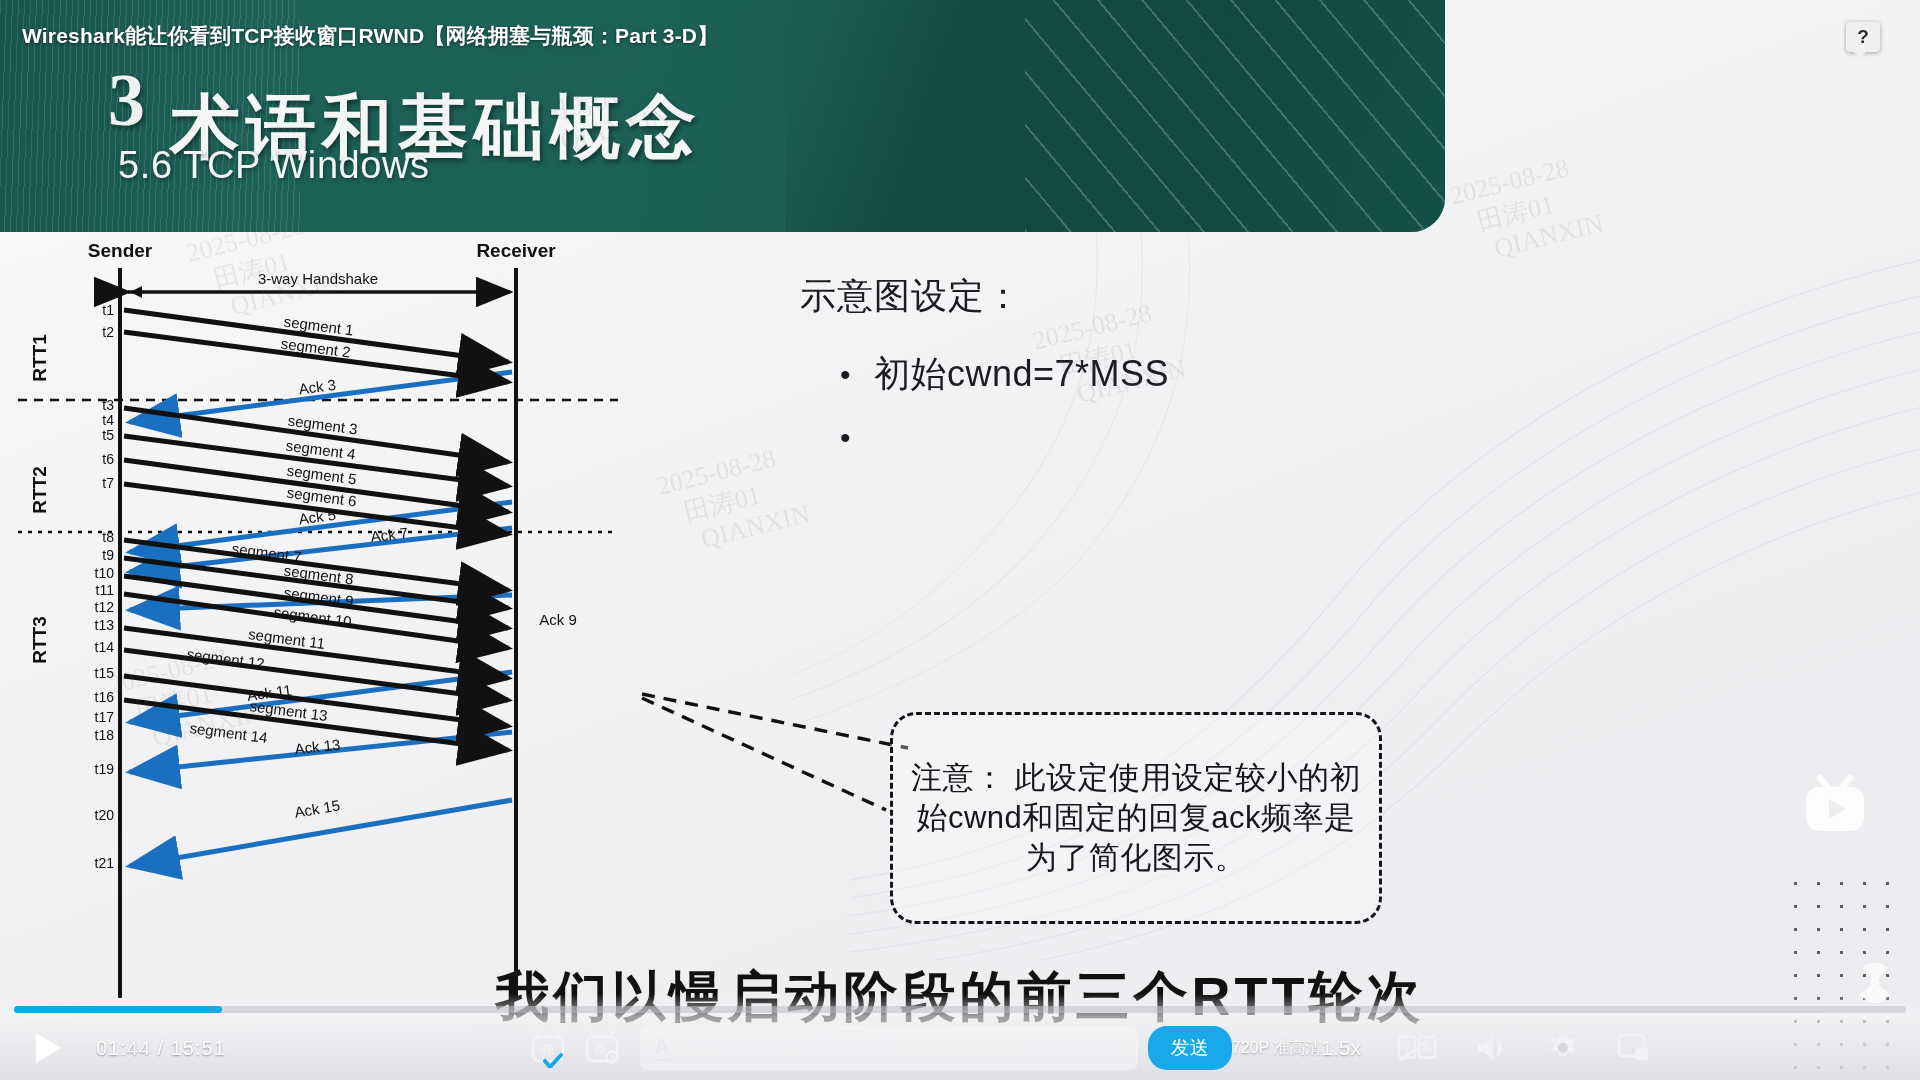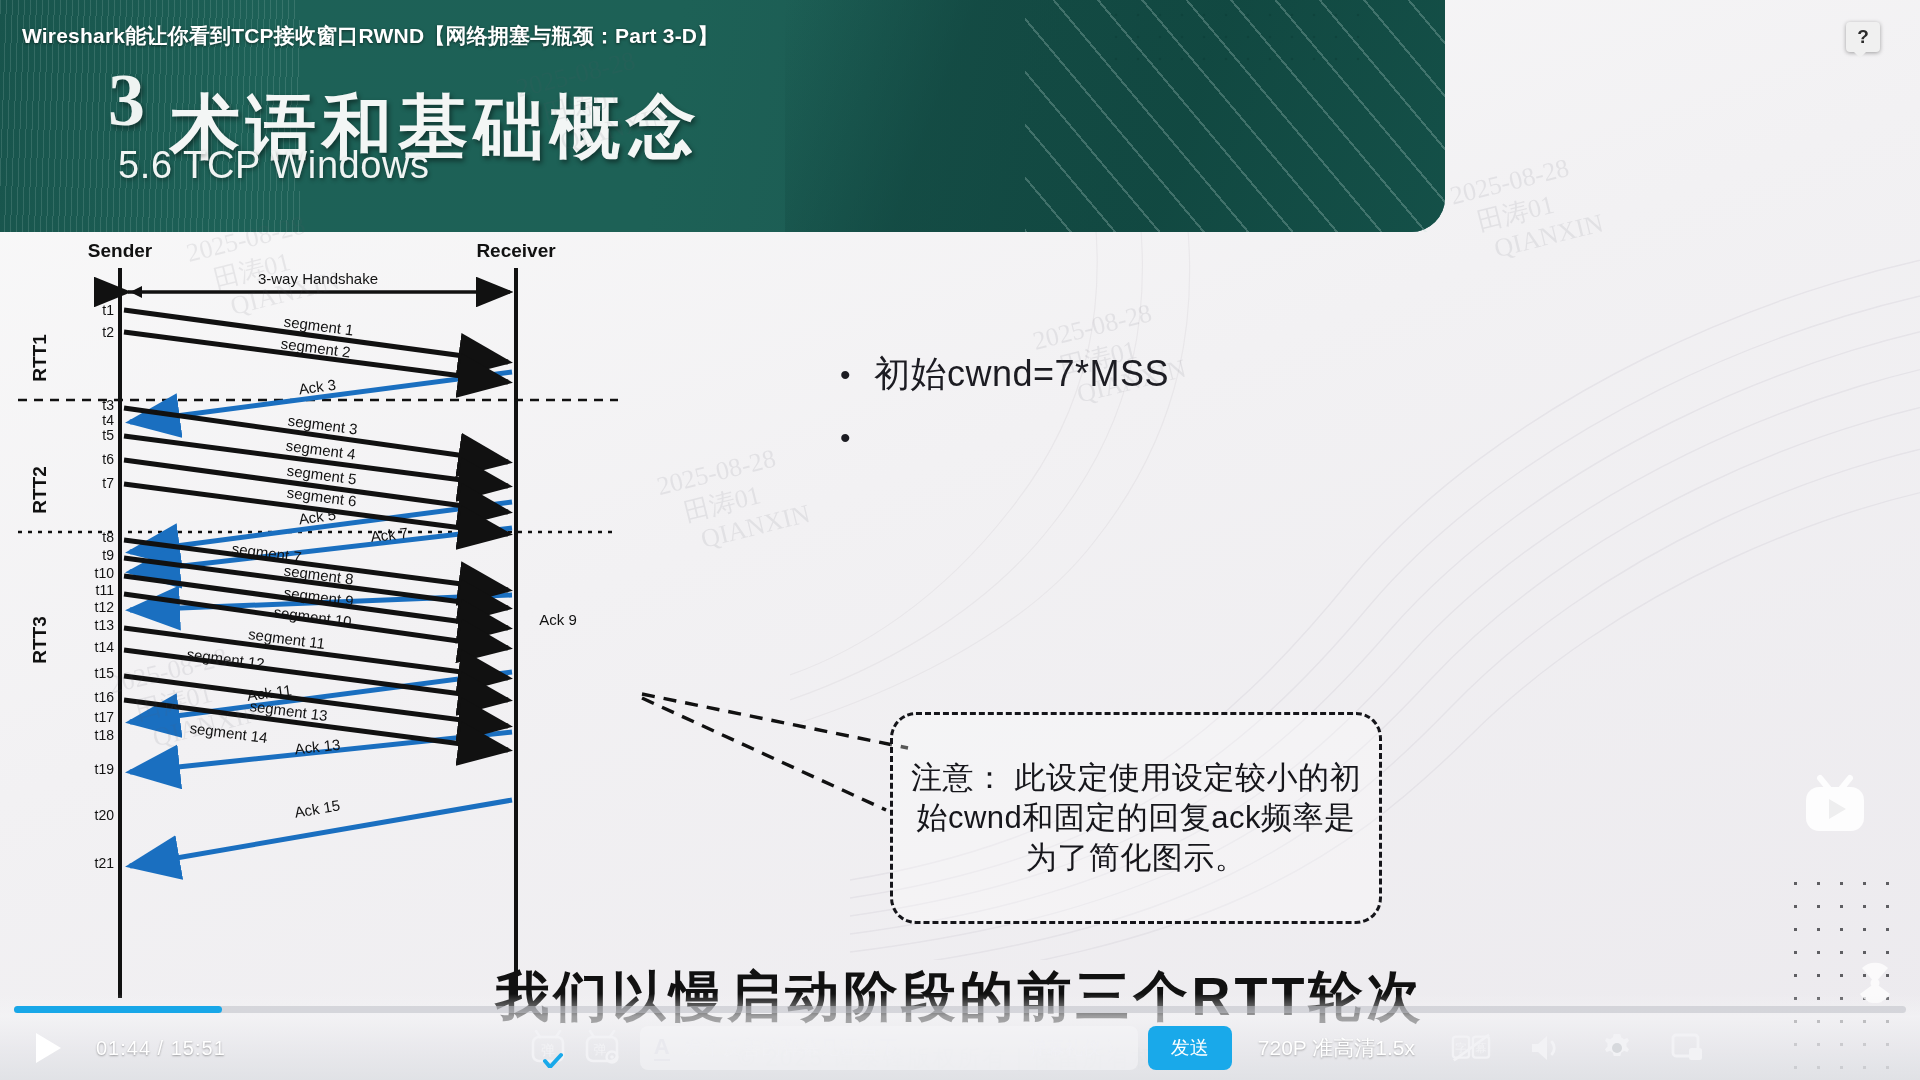--- a/index.html
+++ b/index.html
@@ -171,25 +171,25 @@
   .spacer-a { width:290px; }
   .dmk-icon { width:44px; height:44px; position:relative; margin-left:10px;}
   .dmk-input {
     display:flex; align-items:center; height:44px; width:498px;
     background: rgba(245,245,248,.55); border-radius:8px; margin-left:16px; padding:0 14px;
   }
   .dmk-A { color:#e9e9ee; font-size:22px; font-weight:700; margin-right:14px; border-bottom:2px solid #e9e9ee; line-height:1; padding-bottom:1px;}
   .dmk-ph { color:rgba(240,240,244,.80); font-size:19px; letter-spacing:.5px; }
   .dmk-etq { color:rgba(240,240,244,.85); font-size:18px; margin-left:auto; white-space:nowrap;}
   .send-btn {
-    width:84px; height:44px; background:#19a9ea; border-radius:8px;
+    width:84px; height:44px; background:#19a9ea; border-radius:19px;
     display:flex; align-items:center; justify-content:center;
     color:#fff; font-size:19px; margin-left:10px; font-weight:400;
   }
-  .quality { color:#fff; font-size:21px; margin-left:26px; white-space:nowrap; text-shadow:0 1px 2px rgba(0,0,0,.3);}
+  .quality { color:#fff; font-size:16px; white-space:nowrap; text-shadow:0 1px 2px rgba(0,0,0,.3);}
   .speed { color:#fff; font-size:21px; text-shadow:0 1px 2px rgba(0,0,0,.3);}
   .right-icons { display:flex; align-items:center; margin-left:36px; gap:38px; }
   .sub-icon { position:relative; width:40px; height:30px; }
 
   svg { display:block; }
 </style>
 </head>
 <body>
 
 <div id="player">
@@ -219,20 +219,21 @@
       <div class="hdr-vlines"></div>
       <div class="hdr-dots"></div>
       <div class="hdr-slashes"></div>
     </div>
 
     <div class="vid-title">Wireshark能让你看到TCP接收窗口RWND【网络拥塞与瓶颈：Part 3-D】</div>
     <div class="slide-no">3</div>
     <div class="slide-head">术语和基础概念</div>
     <div class="slide-sub">5.6 TCP Windows</div>
 
+    <div class="body-title">示意图设定：</div>
     <div class="bullets">
       <div class="bullet">
         <span class="dot">•</span>
         <span class="btxt">初始cwnd=7*MSS</span>
       </div>
       <div class="bullet">
         <span class="dot">•</span>
       </div>
     </div>
 

